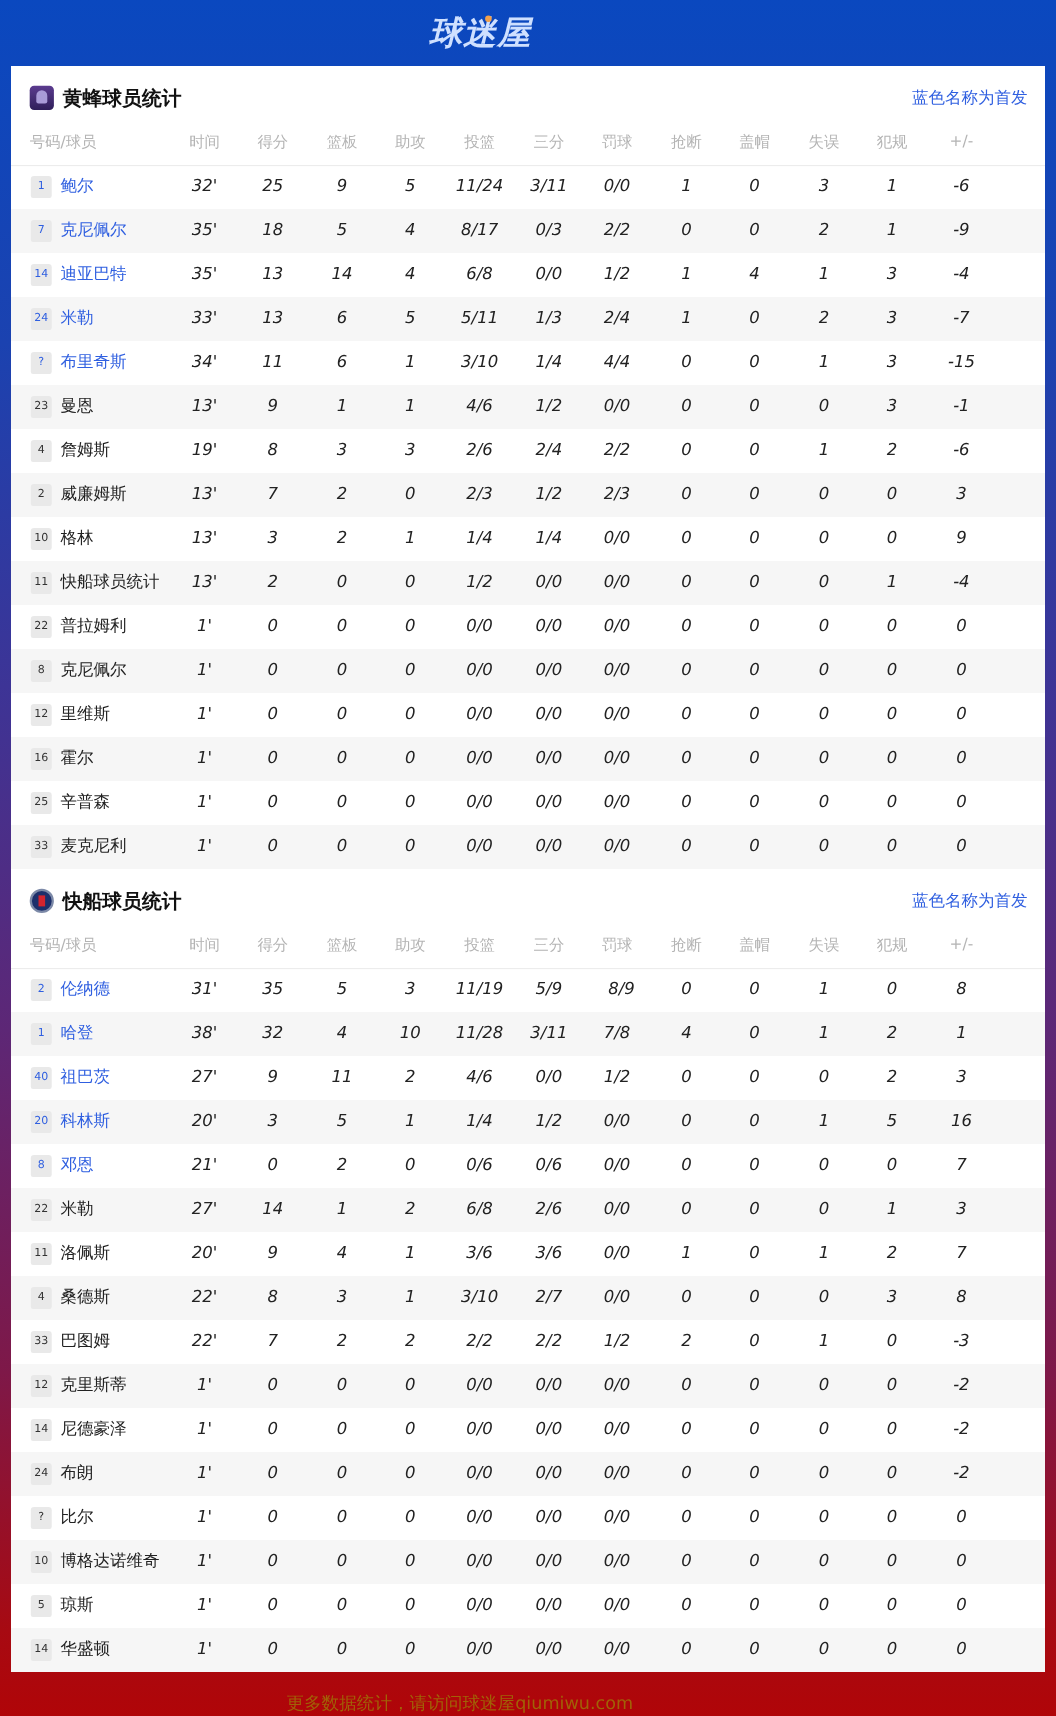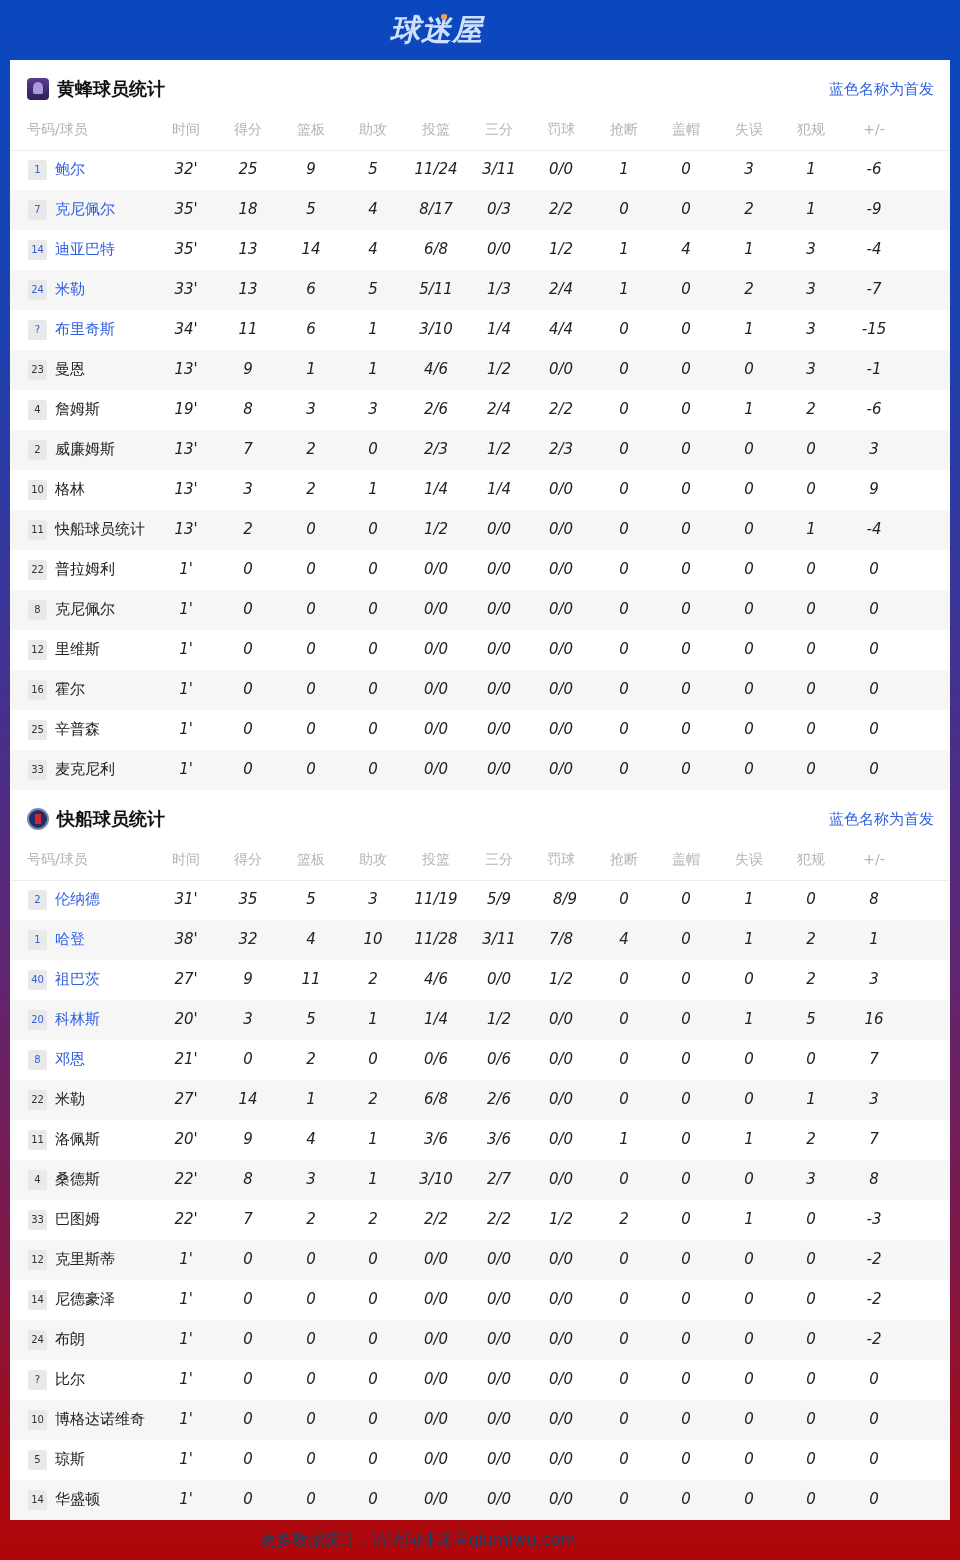--- a/index.html
+++ b/index.html
@@ -23,21 +23,21 @@
   .starter-note { position: absolute; right: 16px; font-size: 15px; color: #2f5fe0; }
   .colhead { position: absolute; left: 0; width: 940px; height: 40px; border-bottom: 1px solid #ececec; }
   .colhead span { position: absolute; top: 11px; font-size: 14px; color: #b4b4b4; }
   .row { position: absolute; left: 0; width: 940px; height: 40px; }
   .row.alt { background: #f6f6f6; }
   .jersey { position: absolute; left: 18px; top: 10px; width: 19px; height: 20px; background: #e9e9e9; border-radius: 3px 3px 2px 2px; font-size: 10px; color: #333; text-align: center; line-height: 20px; }
   .jersey.starter { color: #2f5fe0; }
   .pname { position: absolute; left: 45px; top: 10px; font-size: 15px; color: #222; }
   .pname.starter { color: #2f5fe0; }
   .cell { position: absolute; top: 10px; font-size: 15px; color: #222; font-style: italic; text-align: center; width: 60px; }
-  .footer { position: absolute; left: 0; top: 1520px; width: 836px; height: 40px; display: flex; align-items: center; justify-content: center; color: #0c4a6e; font-size: 16px; }
+  .footer { position: absolute; left: 0; top: 1520px; width: 836px; height: 40px; display: flex; align-items: flex-end; justify-content: center; color: #a16207; font-size: 16px; }
 </style>
 </head>
 <body>
 
 <div class="topbar">
   <div class="brand">
     <span>球迷屋</span>
     <span class="dot"></span>
   </div>
 </div>

